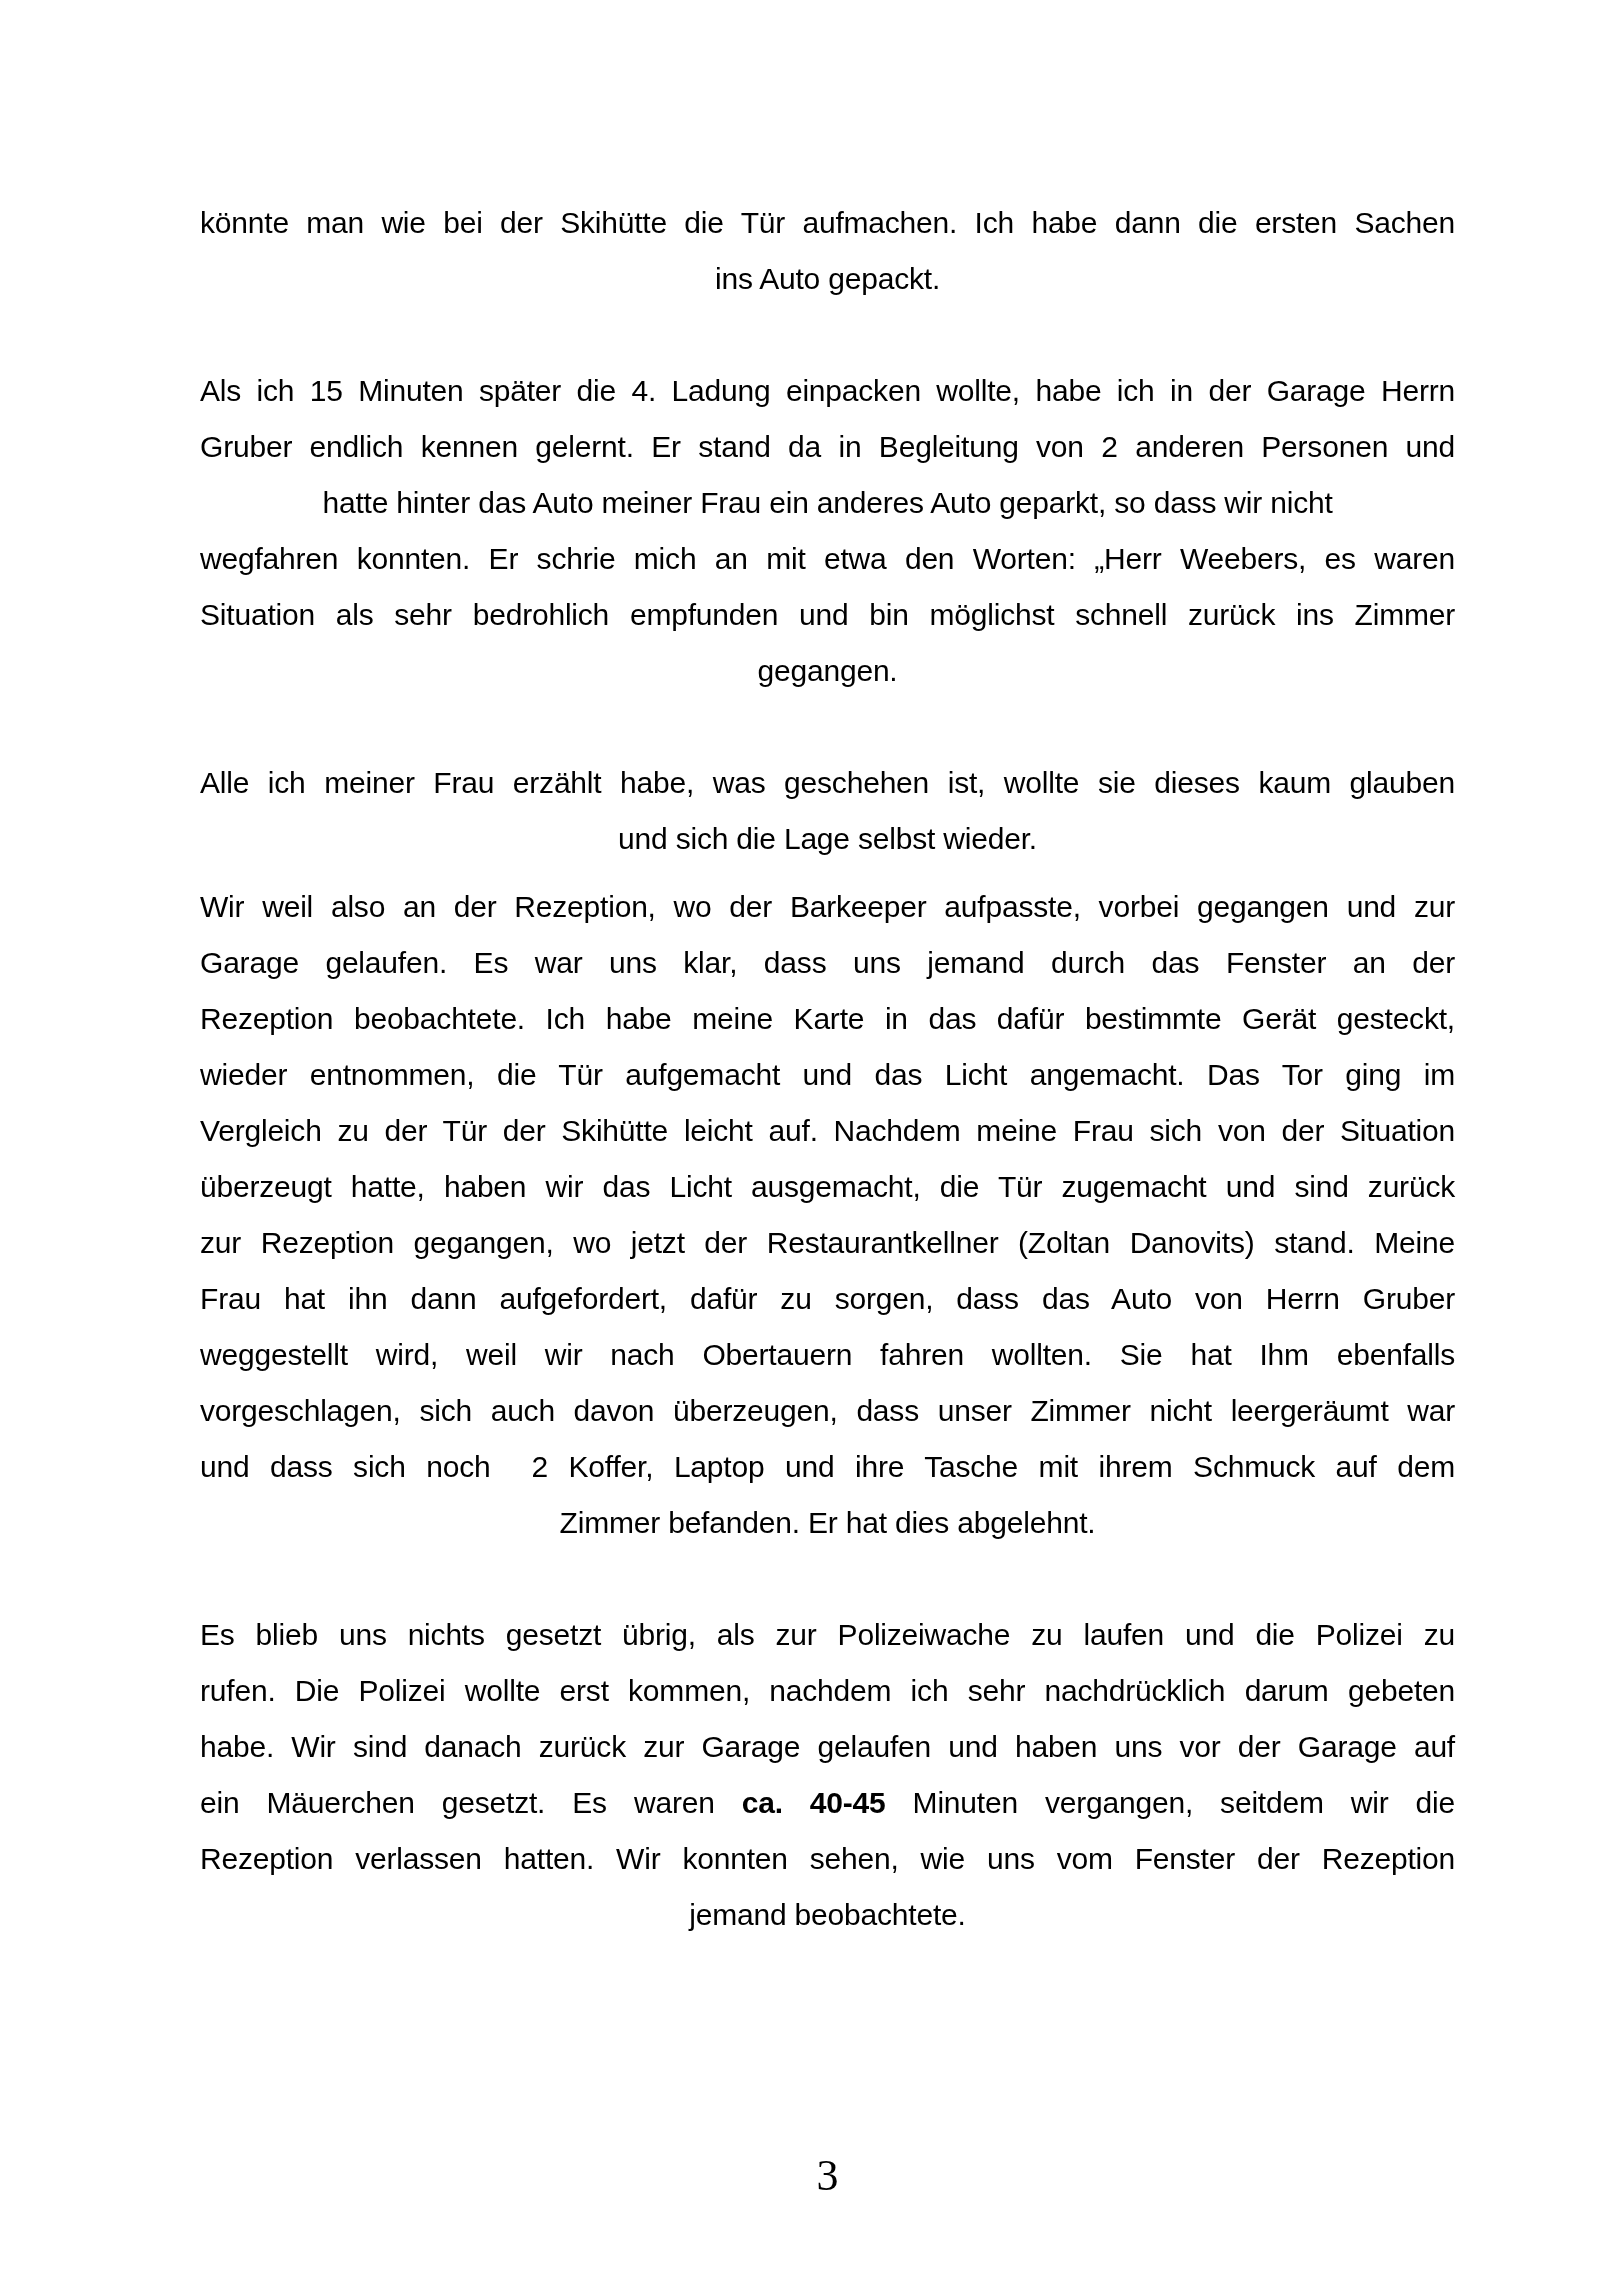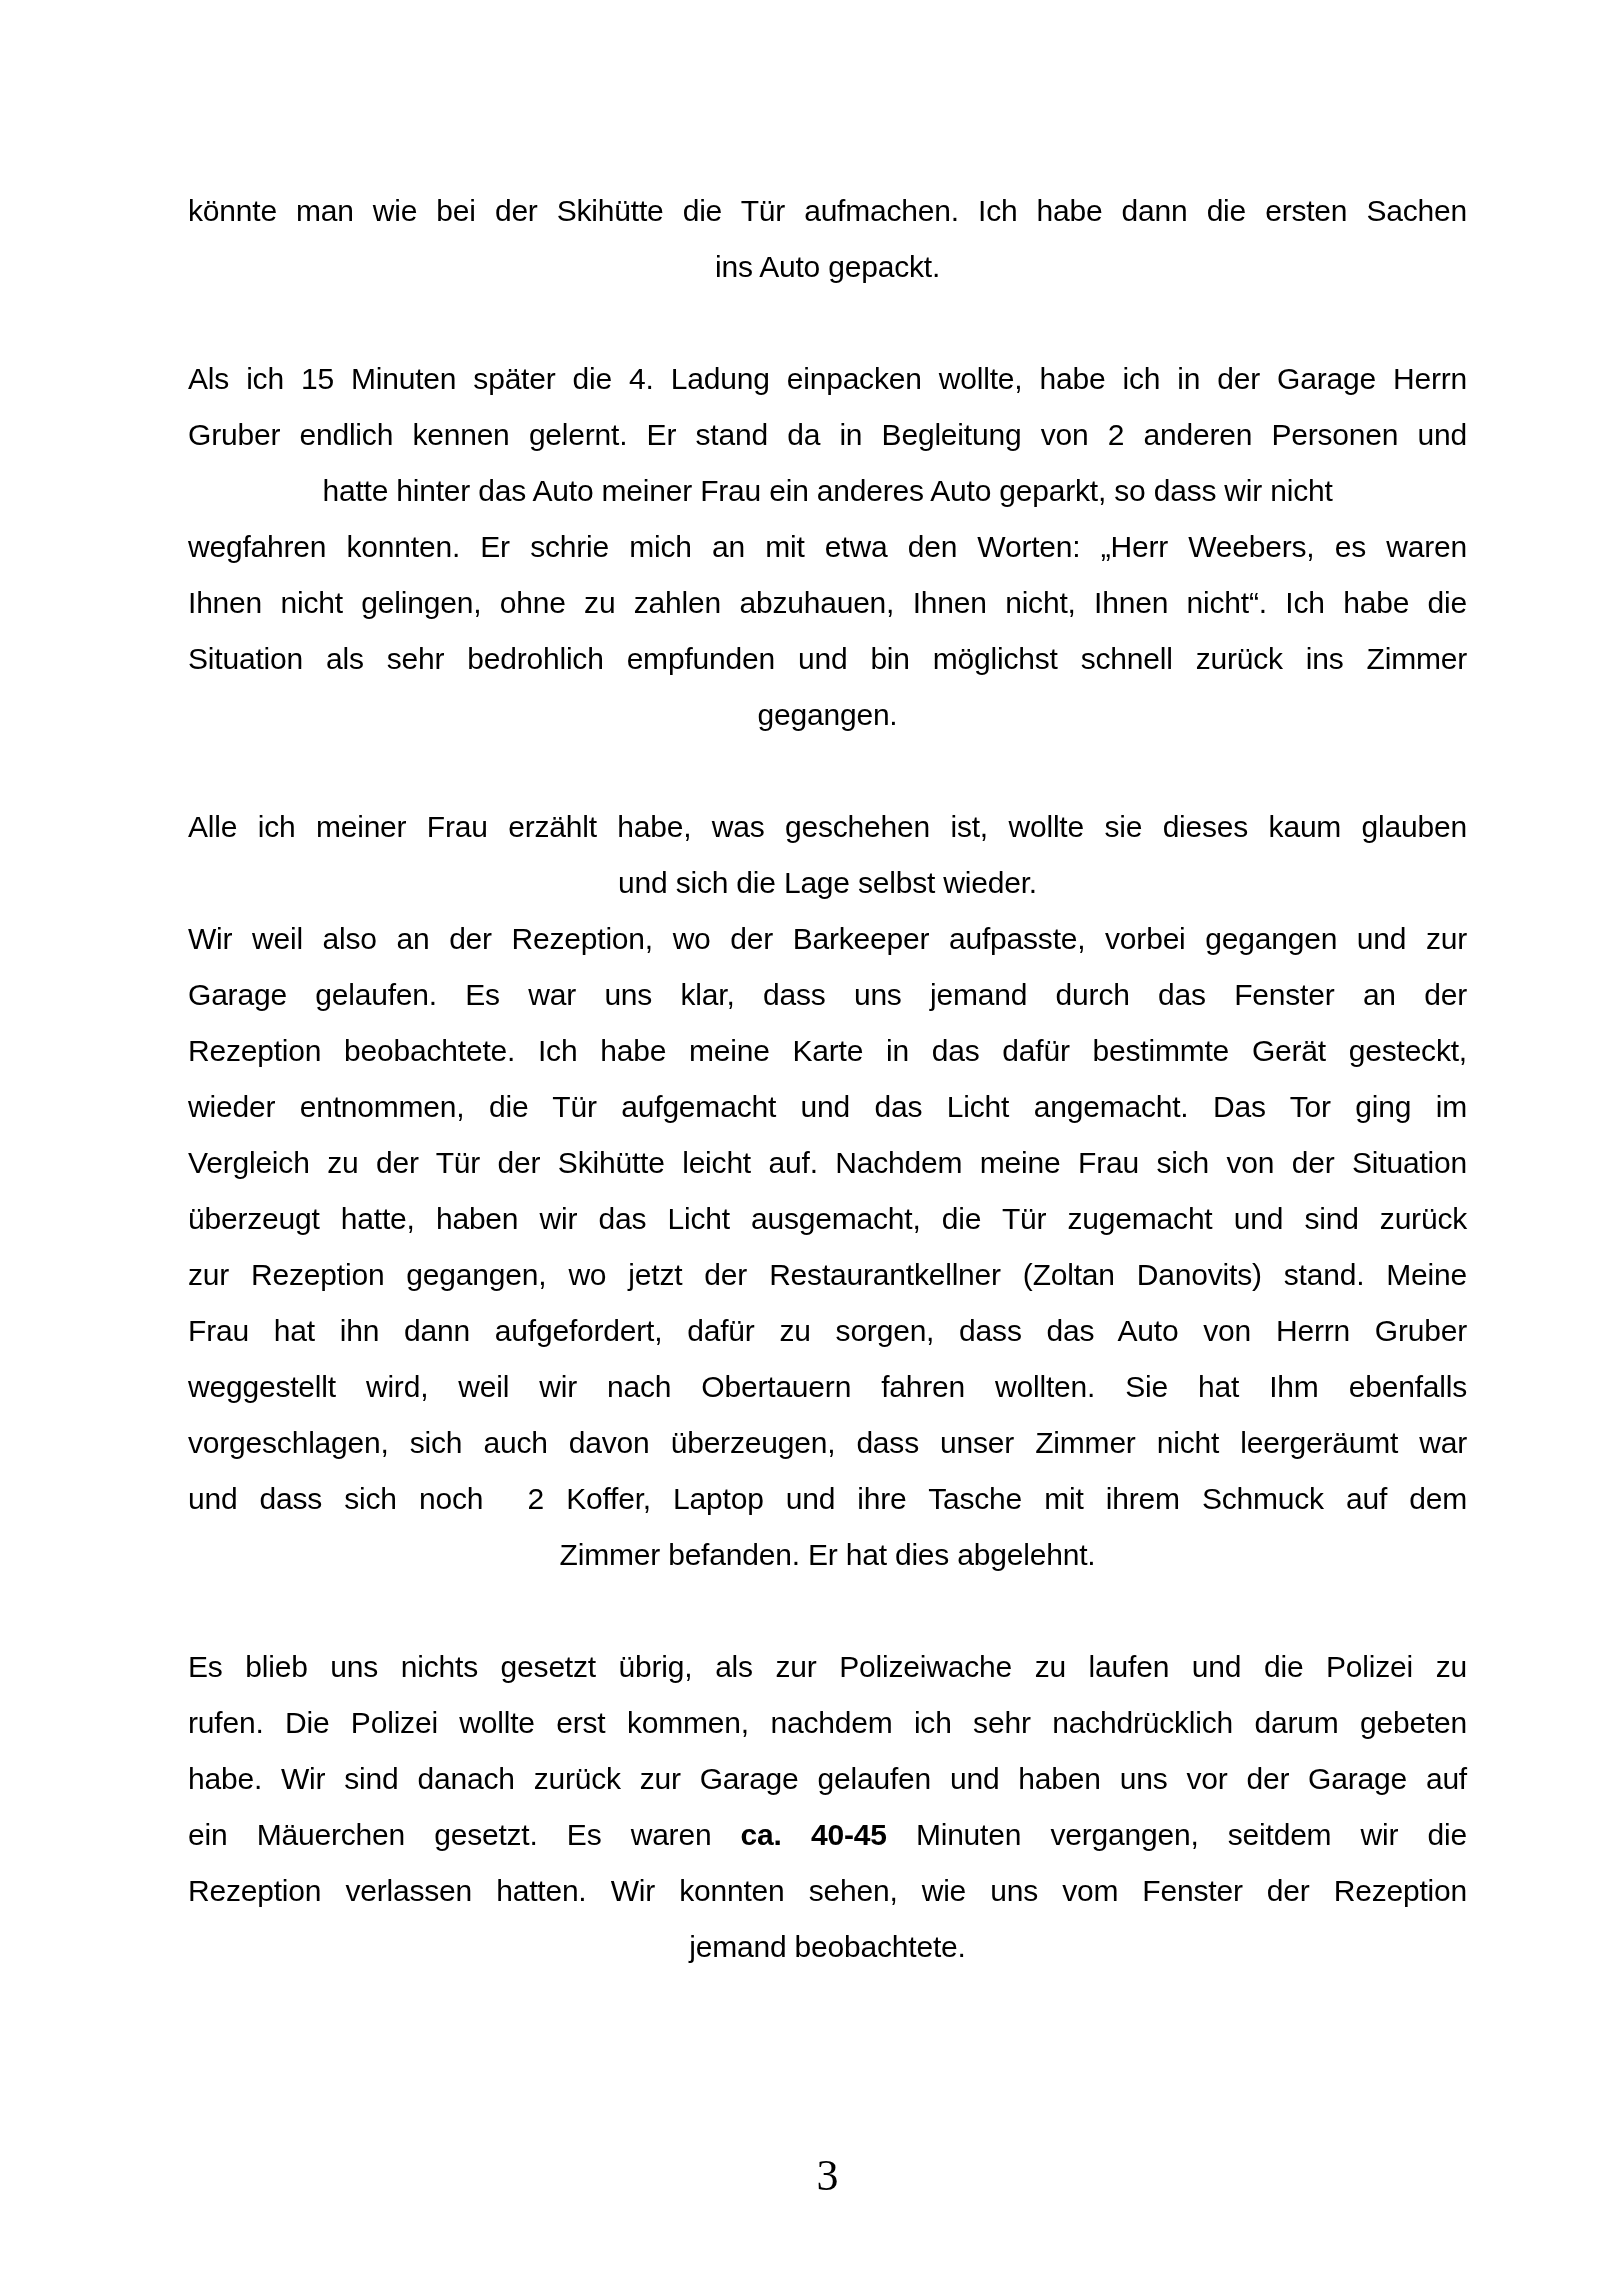--- a/index.html
+++ b/index.html
@@ -19,21 +19,21 @@
   .content {
     position: absolute;
     left: 188px;
     top: 183px;
     width: 1279px;
     font-size: 30px;
     line-height: 56px;
     letter-spacing: -0.2px;
     color: #000000;
   }
-  .para { margin: 0; }
+  .para { margin: 12px; }
   .gap-before { margin-top: 56px; }
   .line {
     text-align: center;
     min-height: 56px;
   }
   .line.j {
     text-align: justify;
     text-align-last: justify;
   }
   .b { font-weight: bold; }
@@ -58,21 +58,20 @@
     <div class="para">
       <div class="line j">könnte man wie bei der Skihütte die Tür aufmachen. Ich habe dann die ersten Sachen</div>
       <div class="line">ins Auto gepackt.</div>
     </div>
 
     <div class="para gap-before">
       <div class="line j">Als ich 15 Minuten später die 4. Ladung einpacken wollte, habe ich in der Garage Herrn</div>
       <div class="line j">Gruber endlich kennen gelernt. Er stand da in Begleitung von 2 anderen Personen und</div>
       <div class="line">hatte hinter das Auto meiner Frau ein anderes Auto geparkt, so dass wir nicht</div>
       <div class="line j">wegfahren konnten. Er schrie mich an mit etwa den Worten: „Herr Weebers, es waren</div>
-      <div class="line j">Ihnen nicht gelingen, ohne zu zahlen abzuhauen, Ihnen nicht, Ihnen nicht“. Ich habe die</div>
       <div class="line j">Situation als sehr bedrohlich empfunden und bin möglichst schnell zurück ins Zimmer</div>
       <div class="line">gegangen.</div>
     </div>
 
     <div class="para gap-before">
       <div class="line j">Alle ich meiner Frau erzählt habe, was geschehen ist, wollte sie dieses kaum glauben</div>
       <div class="line">und sich die Lage selbst wieder.</div>
     </div>
 
     <div class="para">

